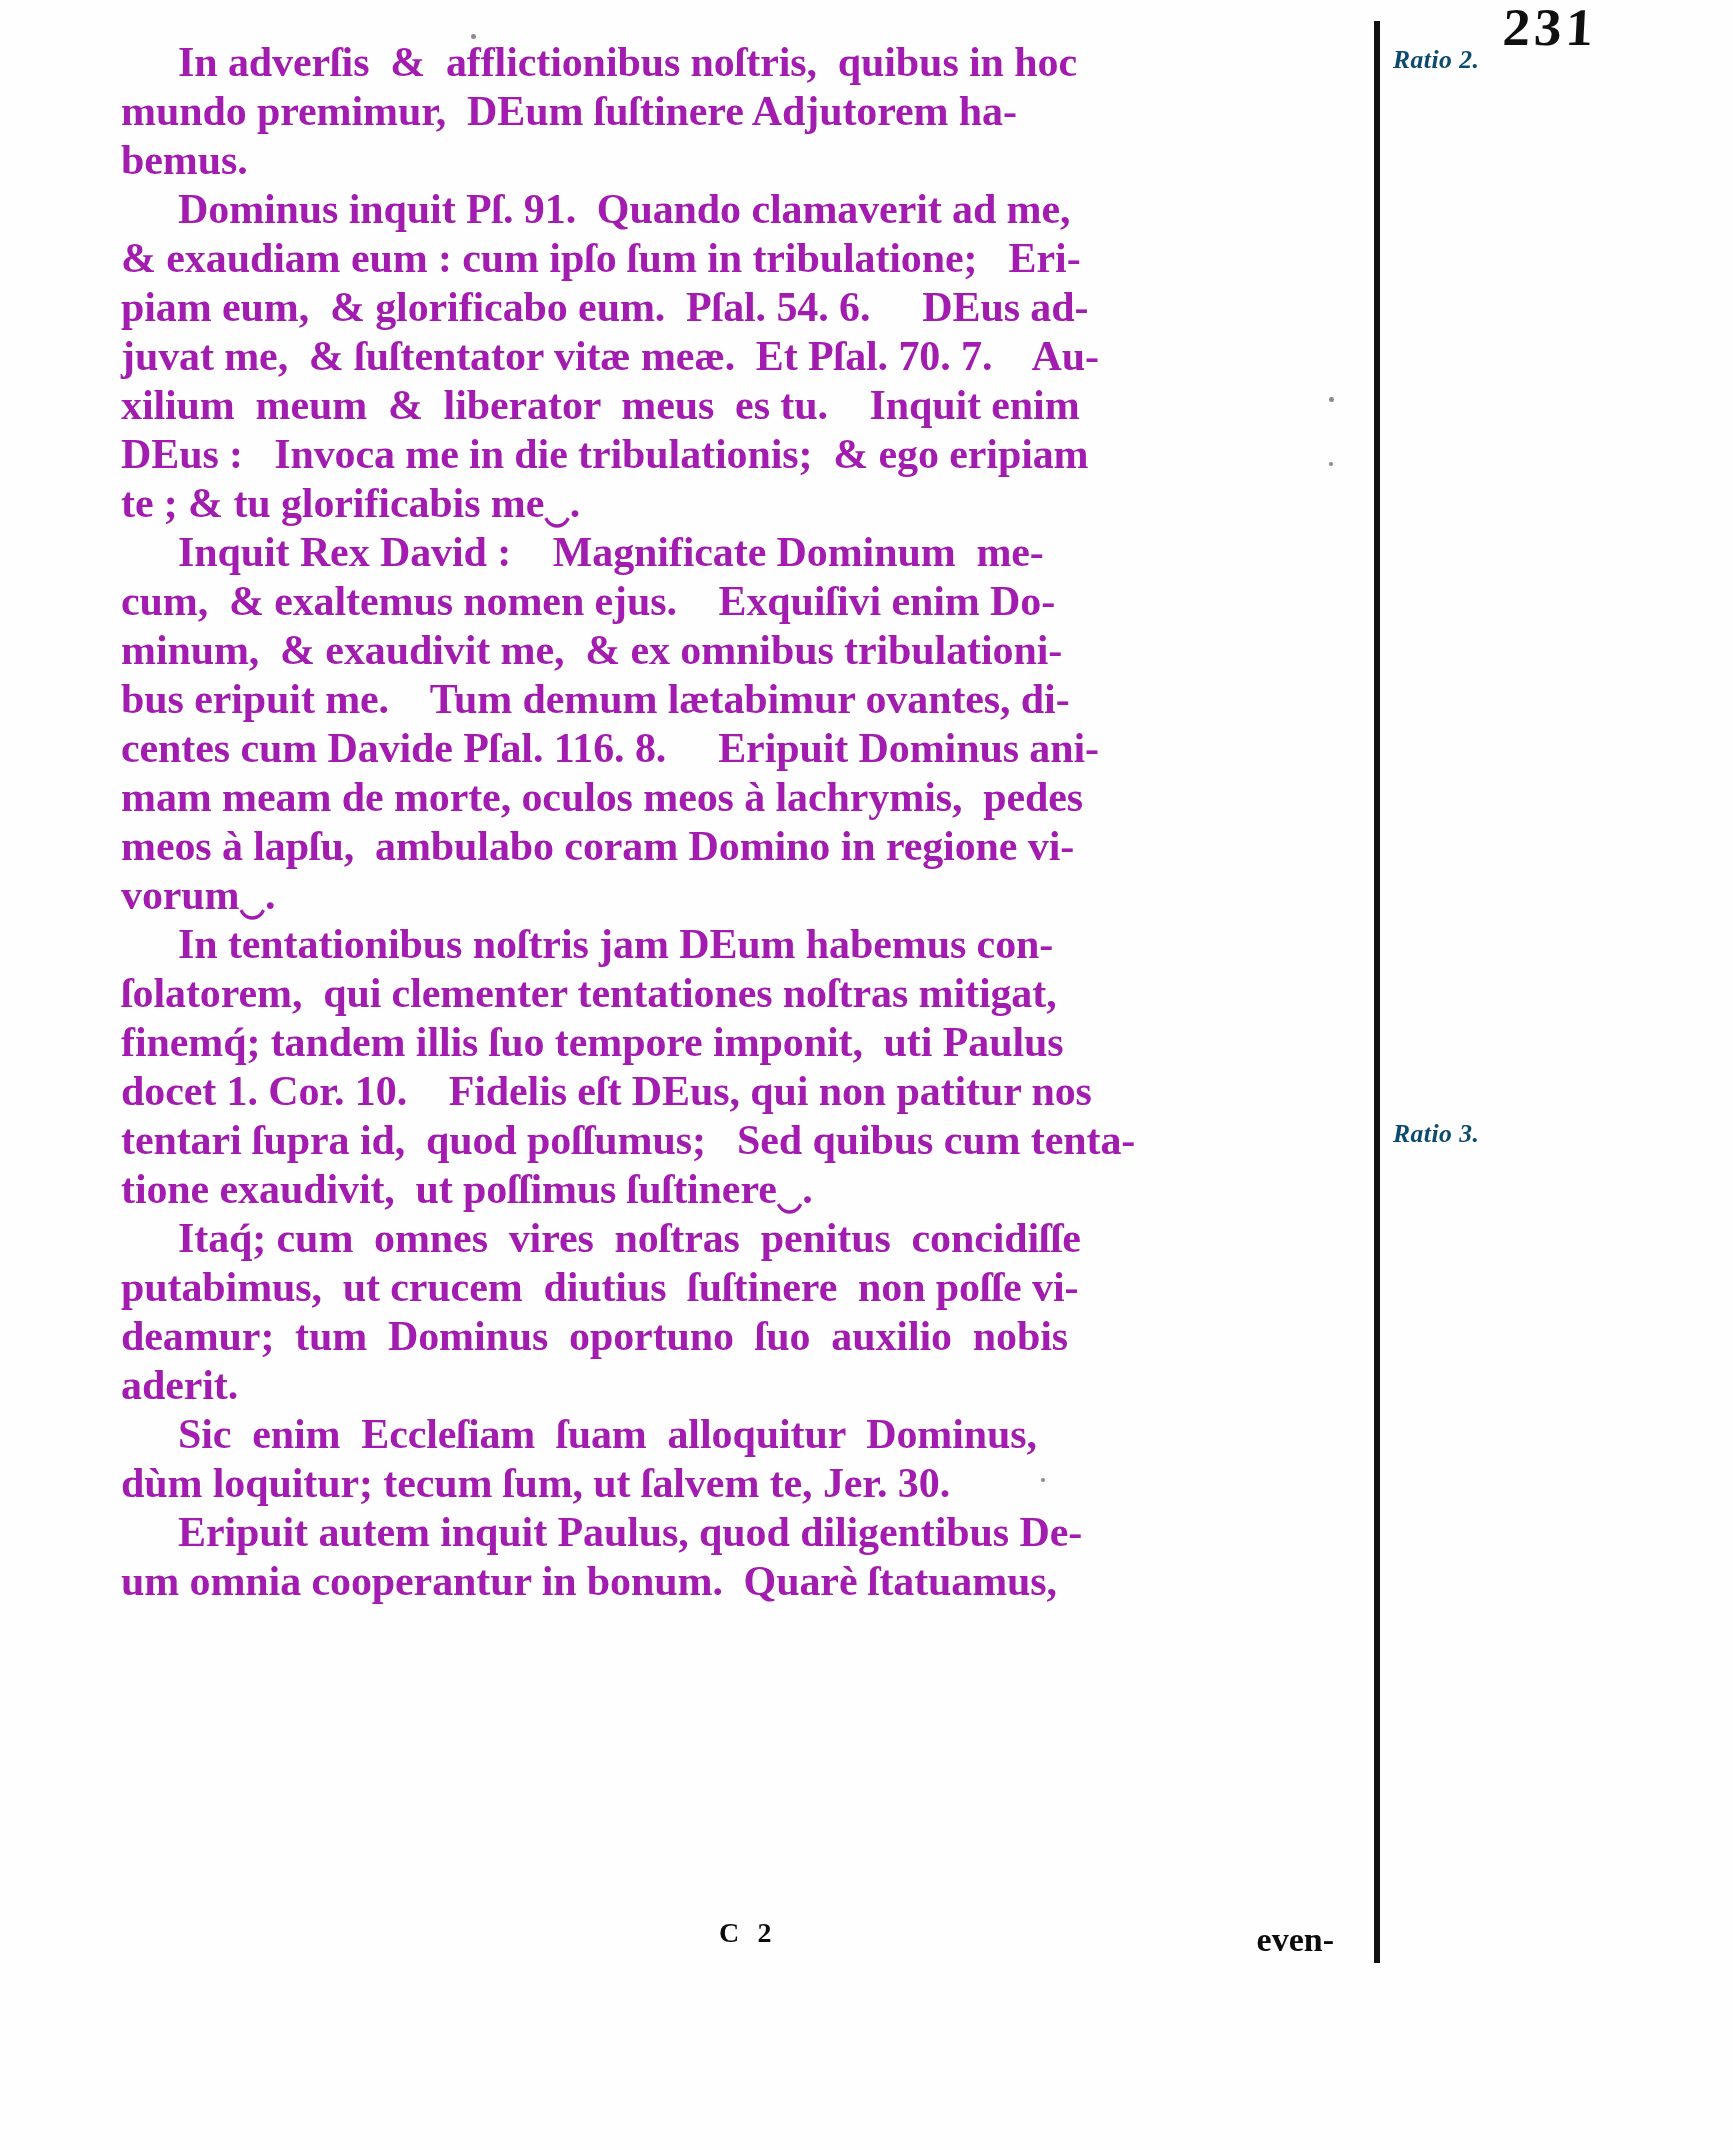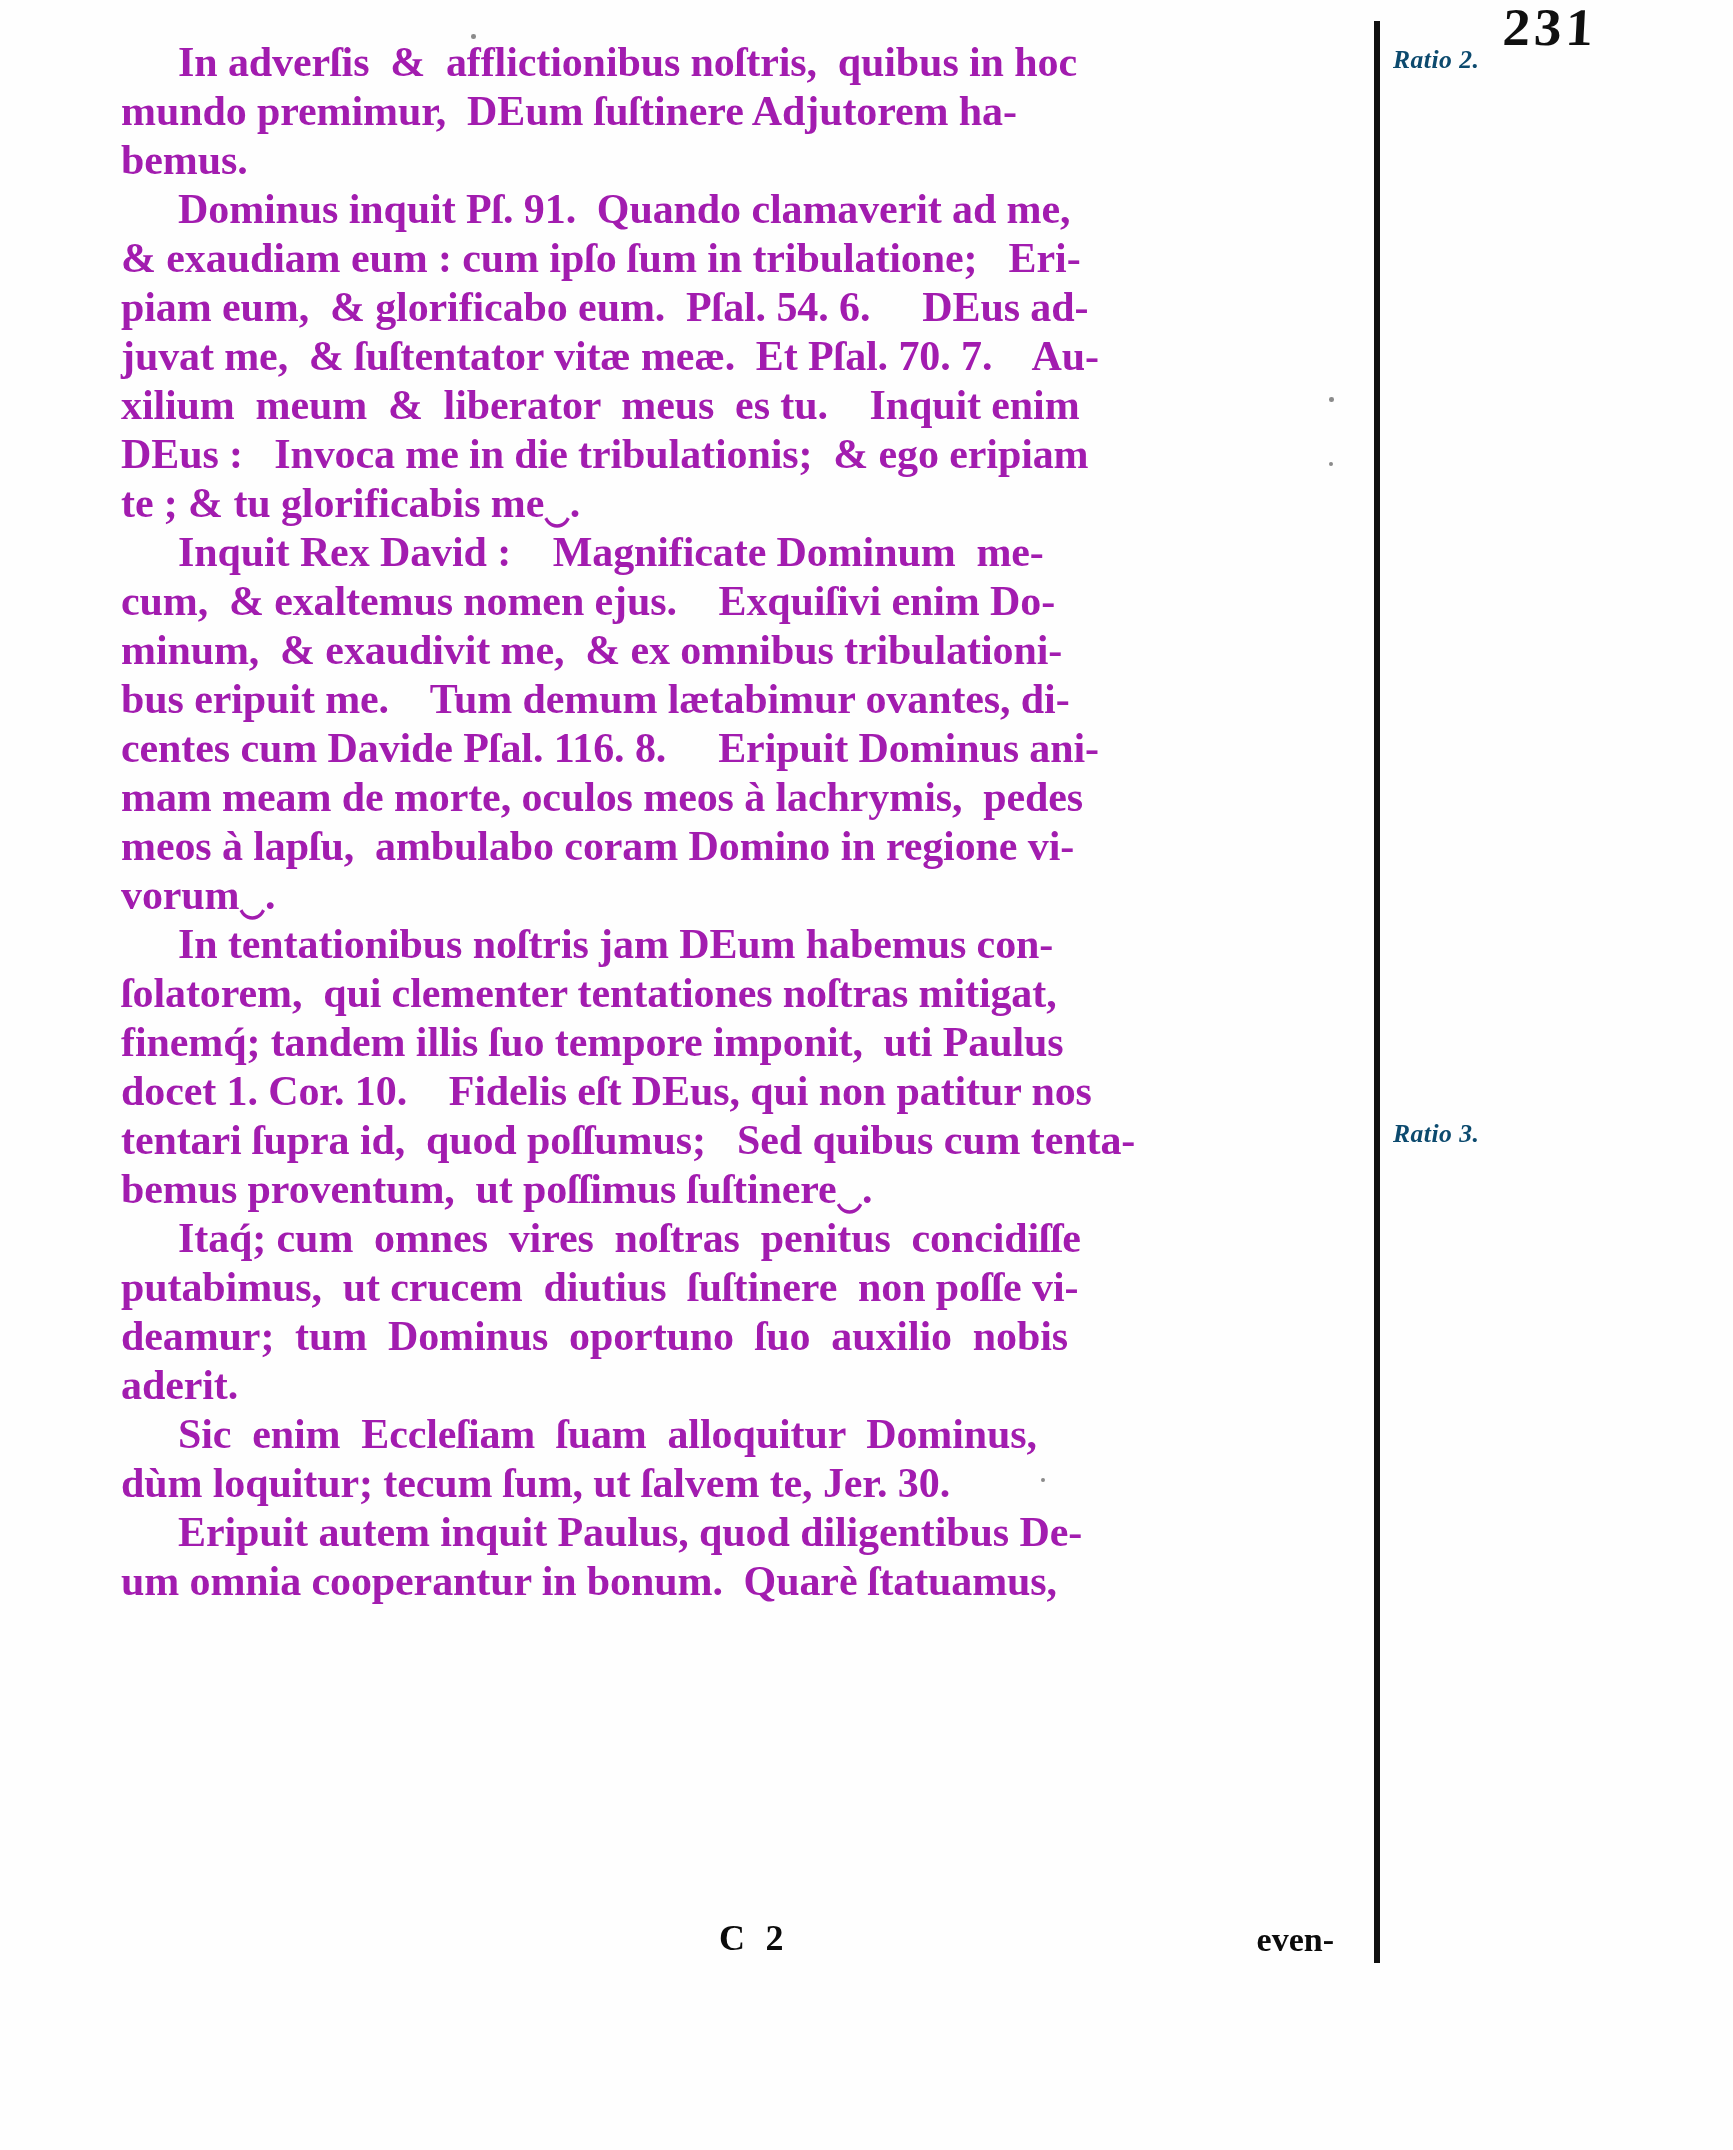--- a/index.html
+++ b/index.html
@@ -84,21 +84,21 @@
     position: absolute;
     left: 121px;
     top: 1917px;
     width: 1230px;
     height: 53px;
   }
   #signature {
     position: absolute;
     left: 598px;
     top: 0;
-    font-size: 36px;
+    font-size: 28px;
     font-weight: 700;
     letter-spacing: 5.7px;
   }
   #catchword {
     position: absolute;
     right: 17px;
     top: 3.8px;
     font-size: 34px;
     font-weight: 600;
   }
@@ -151,21 +151,21 @@
       <span class="ln">meos à lapſu,  ambulabo coram Domino in regione vi-</span>
       <span class="ln">vorum‿.</span>
     </div>
 
     <div class="para">
       <span class="ln indent">In tentationibus noſtris jam DEum habemus con-</span>
       <span class="ln">ſolatorem,  qui clementer tentationes noſtras mitigat,</span>
       <span class="ln">finemq́; tandem illis ſuo tempore imponit,  uti Paulus</span>
       <span class="ln">docet 1. Cor. 10.    Fidelis eſt DEus, qui non patitur nos</span>
       <span class="ln">tentari ſupra id,  quod poſſumus;   Sed quibus cum tenta-</span>
-      <span class="ln">bemus proventum,  ut poſſimus ſuſtinere‿.</span>
+      <span class="ln">tione exaudivit,  ut poſſimus ſuſtinere‿.</span>
     </div>
 
     <div class="para">
       <span class="ln indent">Itaq́; cum  omnes  vires  noſtras  penitus  concidiſſe</span>
       <span class="ln">putabimus,  ut crucem  diutius  ſuſtinere  non poſſe vi-</span>
       <span class="ln">deamur;  tum  Dominus  oportuno  ſuo  auxilio  nobis</span>
       <span class="ln">aderit.</span>
     </div>
 
     <div class="para">

